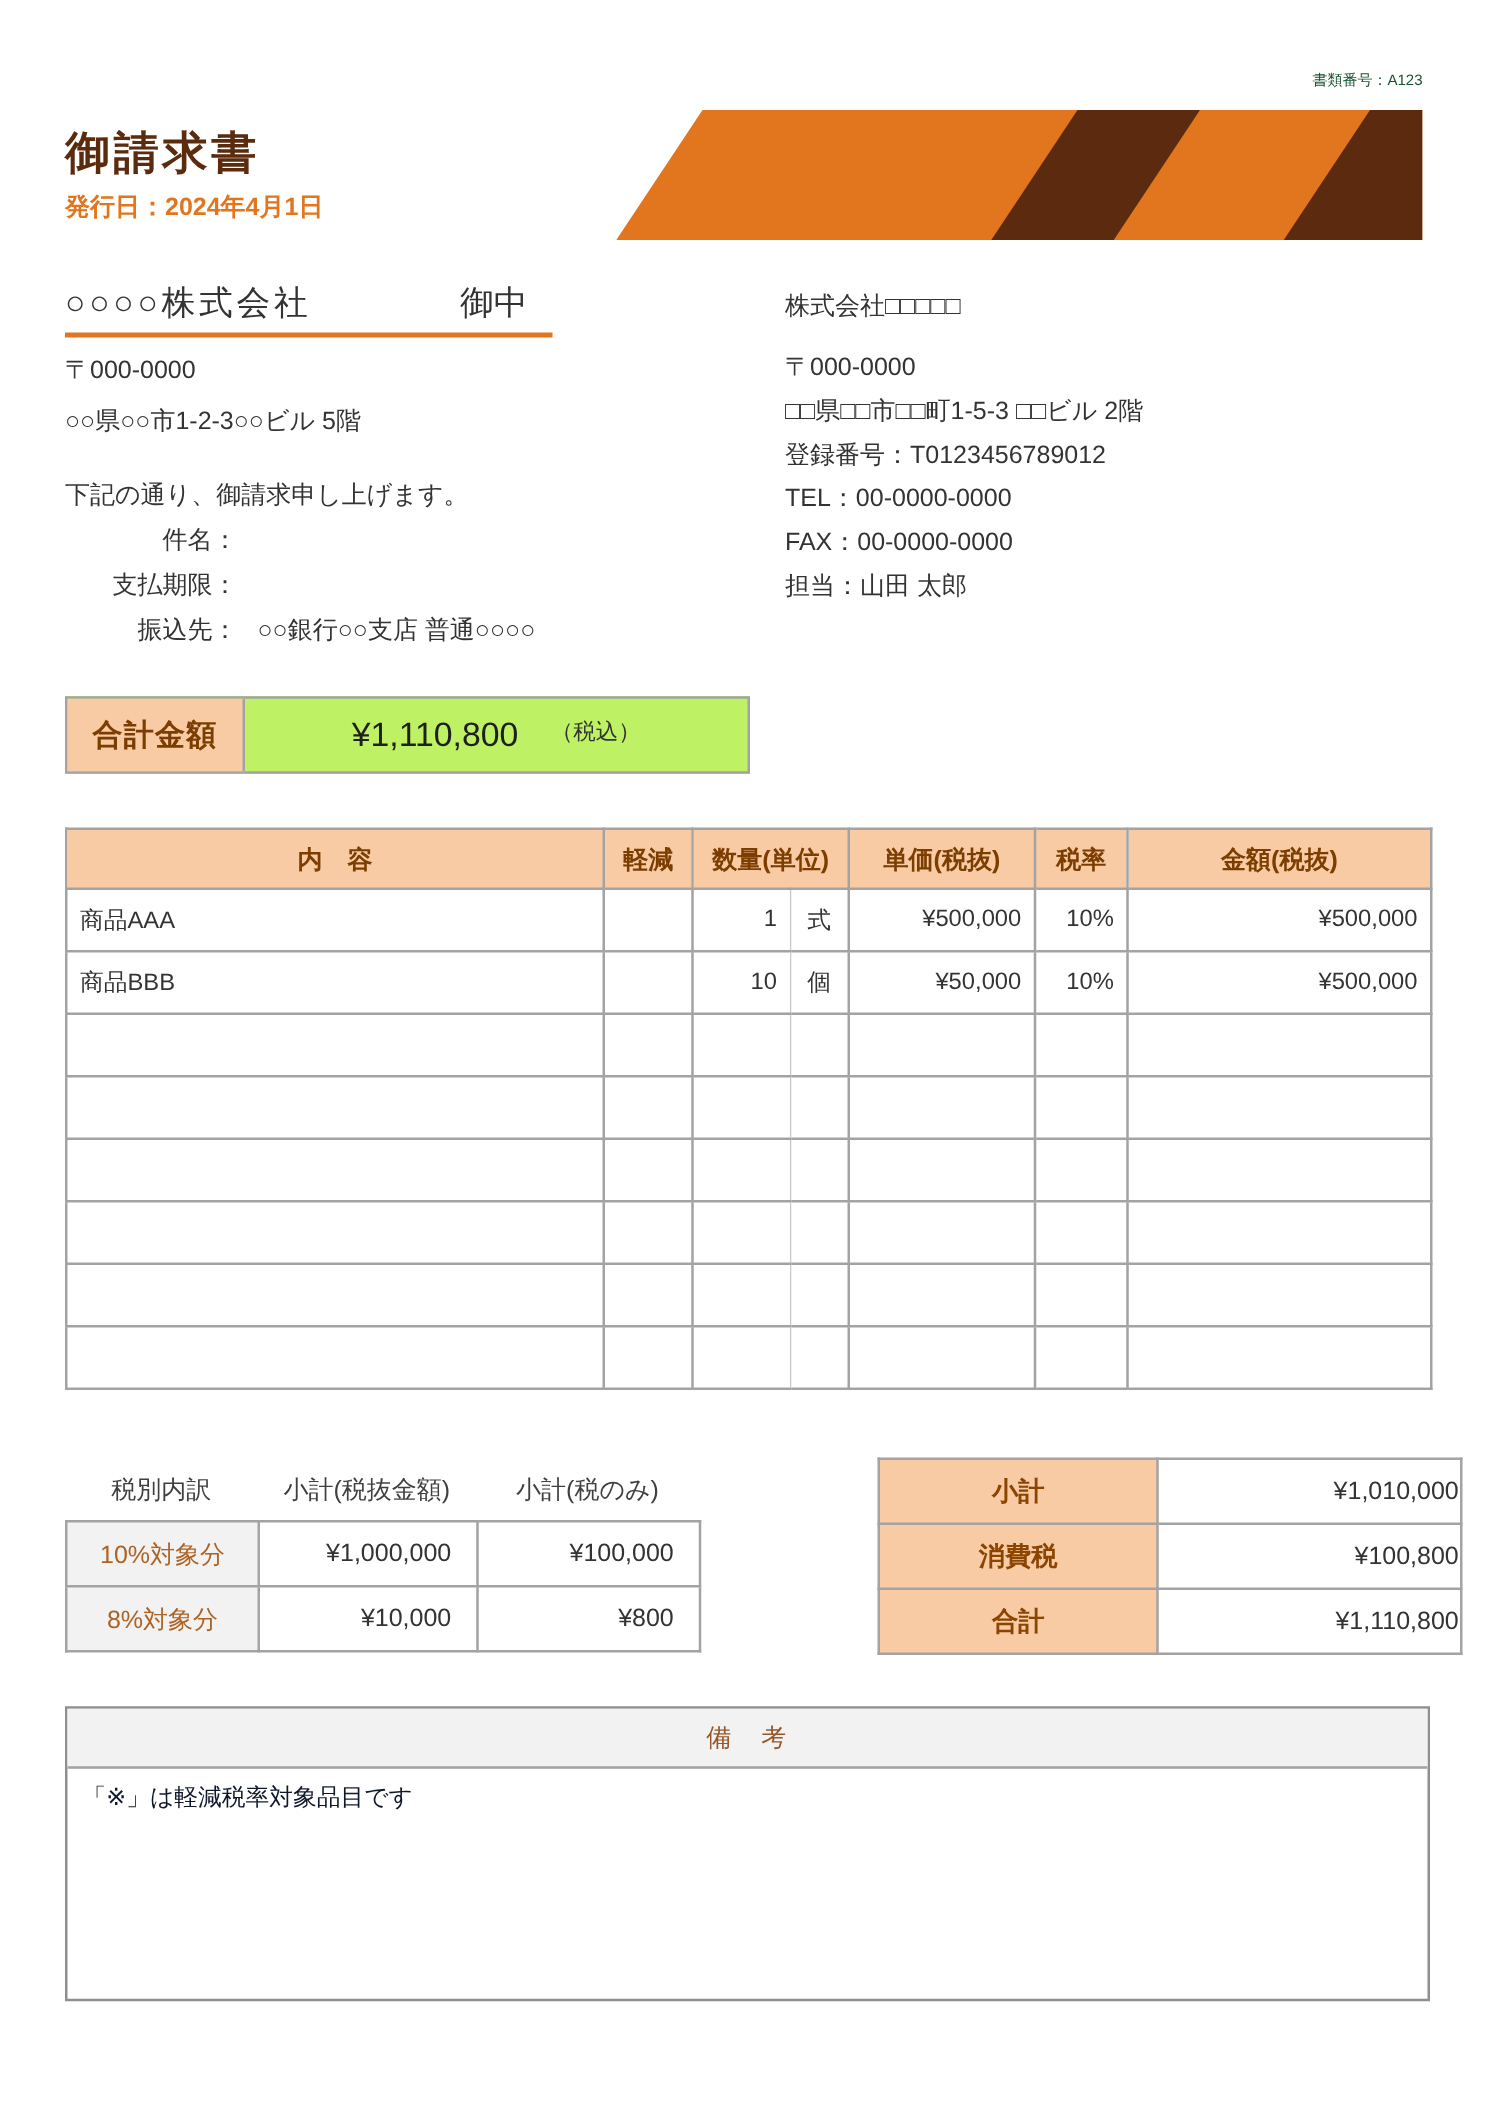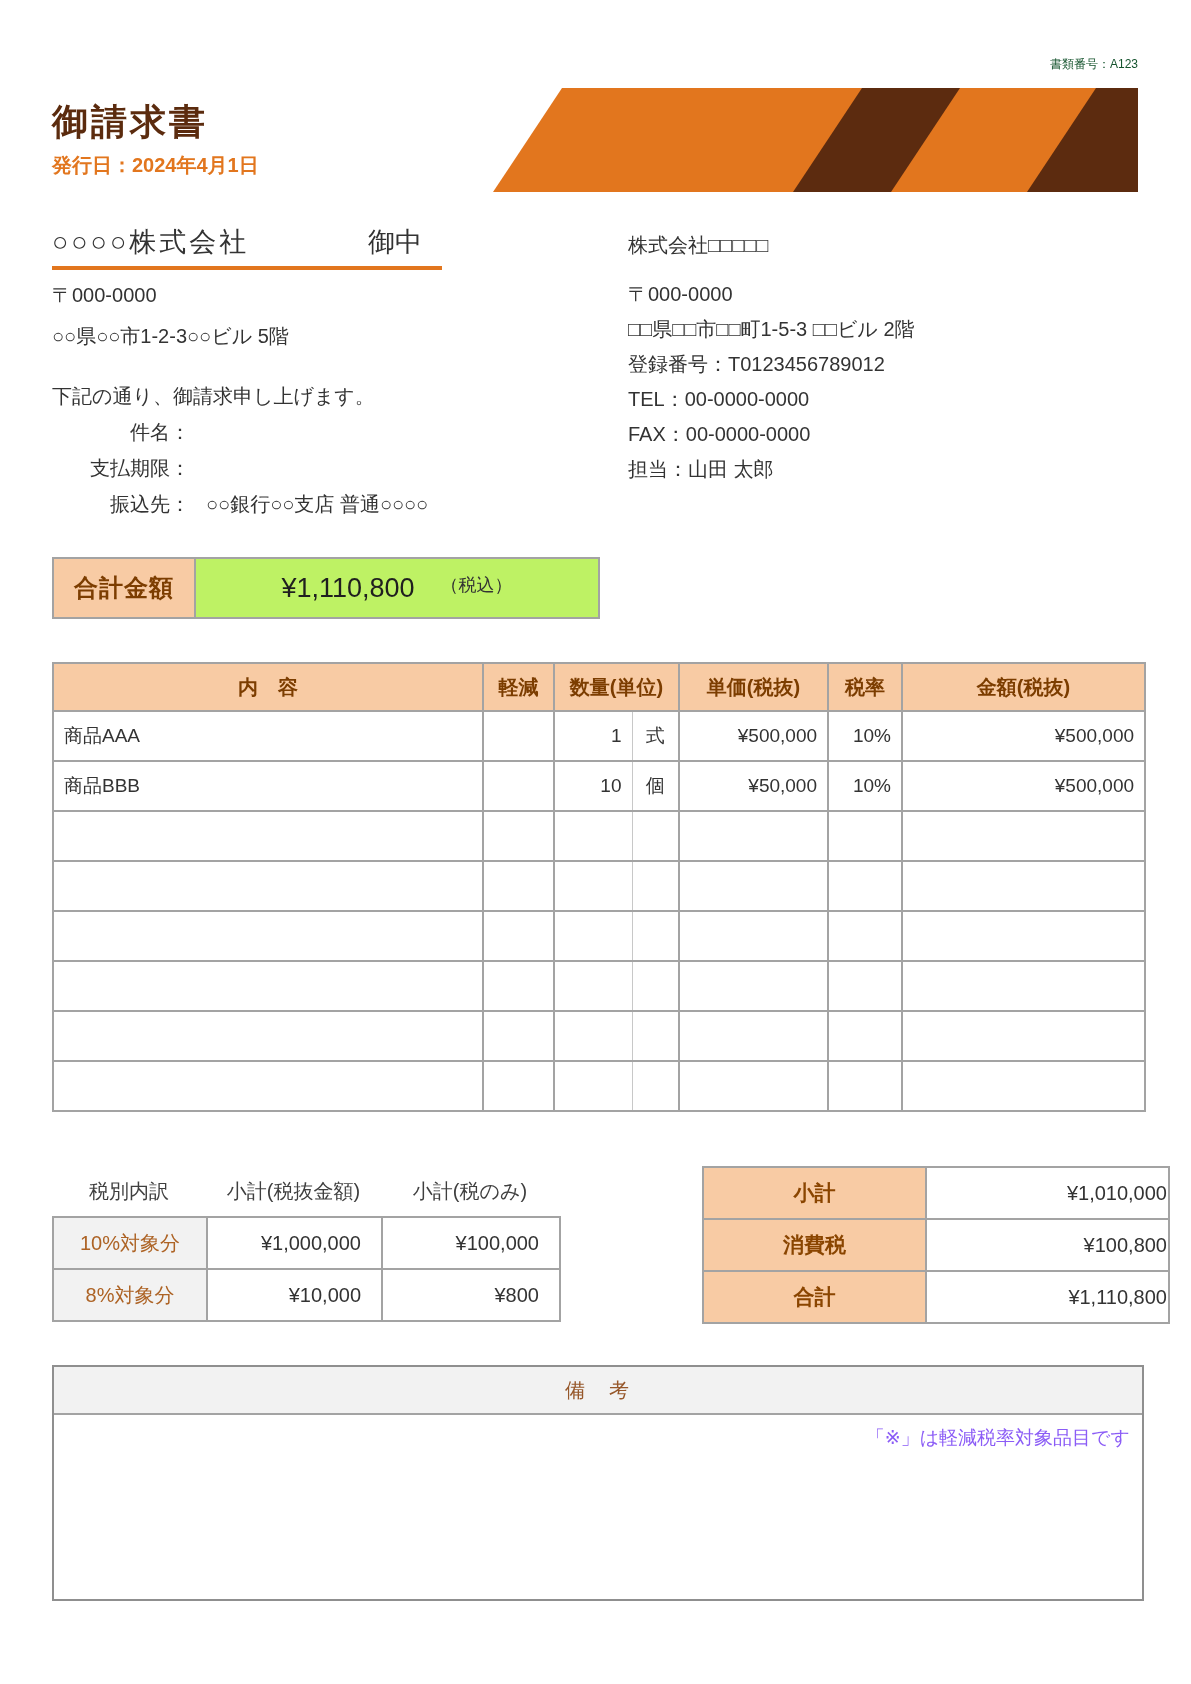--- a/index.html
+++ b/index.html
@@ -126,21 +126,21 @@
     position:absolute; top:1365px; left:52px;
     width:1092px; height:236px;
     border:2px solid #8F8F8F; box-sizing:border-box; background:#fff;
   }
   .remarks-header{
     height:46px; background:#F2F2F2; border-bottom:2px solid #A3A3A3;
     display:flex; align-items:center; justify-content:center;
     font-size:20px; color:#96572A; letter-spacing:2px;
   }
   .remarks-content{
-    padding:10px 12px; font-size:19px; color:#8b5cf6; text-align:right;
+    padding:10px 12px; font-size:19px; color:#0f172a; text-align:left;
   }
 </style>
 </head>
 <body>
 
 <div class="page">
 
   <div class="doc-number">書類番号：A123</div>
 
   <div class="banner">

